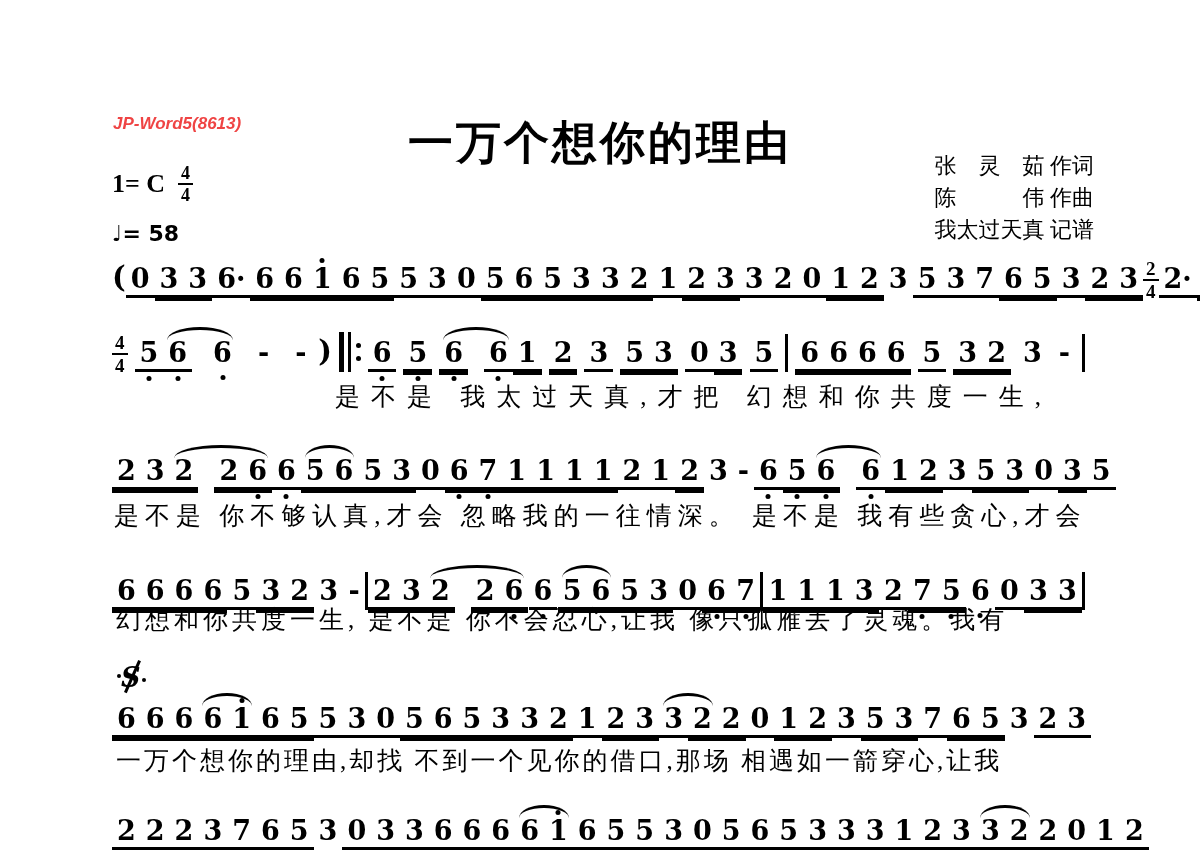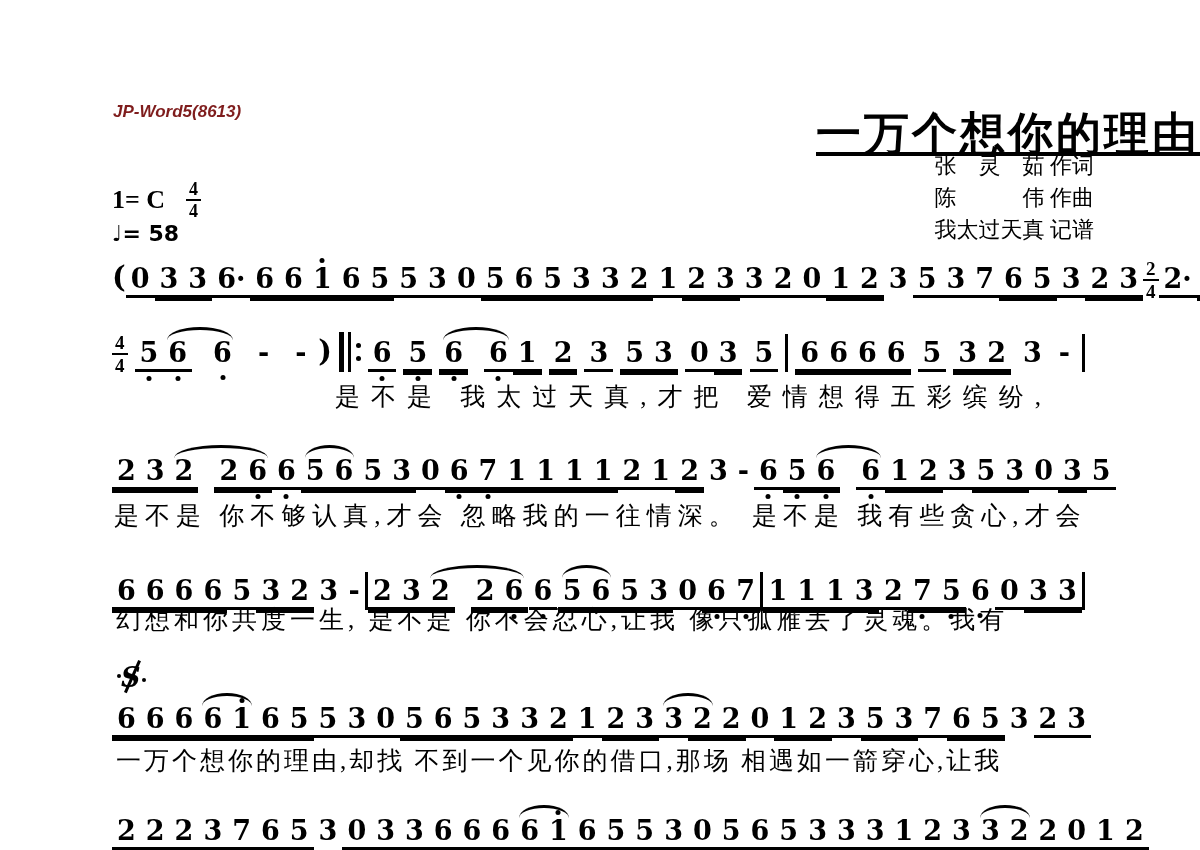--- a/index.html
+++ b/index.html
@@ -1,24 +1,24 @@
 <!DOCTYPE html>
 <html><head>
 <meta charset="utf-8">
 <style>
   html,body{margin:0;padding:0;background:#888;}
   .page{position:relative;width:1200px;height:850px;background:#ffffff;overflow:hidden;
         font-family:"Liberation Serif", serif;color:#000;}
-  .watermark{position:absolute;left:113px;top:102px;font:italic bold 17px "Liberation Sans", sans-serif;color:#7f1d1d;}
-  .title{position:absolute;left:0;right:0;top:104px;margin:0;text-align:right;
-         font:bold 45px "Liberation Serif", serif;letter-spacing:3px;text-decoration:underline;}
+  .watermark{position:absolute;left:113px;top:114px;font:italic bold 17px "Liberation Sans", sans-serif;color:#ef4444;}
+  .title{position:absolute;left:0;right:0;top:104px;margin:9px;text-align:center;
+         font:bold 45px "Liberation Serif", serif;letter-spacing:3px;}
   .credits{position:absolute;right:106px;top:150px;text-align:right;
            font:22px "Liberation Serif", serif;line-height:32px;}
-  .keysig{position:absolute;left:112px;top:180px;font:bold 26px "Liberation Serif", serif;
-          display:flex;align-items:center;gap:21px;}
+  .keysig{position:absolute;left:112px;top:164px;font:bold 26px "Liberation Serif", serif;
+          display:flex;align-items:center;gap:13px;}
   .tempo{position:absolute;left:112px;top:221px;font:bold 22px "DejaVu Sans", sans-serif;}
   .frac{display:inline-flex;flex-direction:column;align-items:center;font:bold 18px "Liberation Serif", serif;line-height:1;}
   .frac .tp{border-bottom:2.5px solid #000;padding:0 3px 1px;}
   .frac .bt{padding-top:1px;}
 
   
   .mrow{position:absolute;left:112px;width:973px;height:42px;
         display:flex;justify-content:space-between;align-items:flex-end;}
   #mrow0{top:256px}#mrow1{top:330px}#mrow2{top:448px}#mrow3{top:568px}#mrow4{top:696px}#mrow5{top:808px}
 
@@ -559,17 +559,17 @@
       <span class="grp">
         <span class="note u1">0</span>
         <span class="note u2">1</span>
       </span>
       <span class="grp">
         <span class="note u2">2</span>
       </span>
       <span class="bar"></span>
     </div>
 
-  <div id="ly1" class="lyrics">是不是 我太过天真,才把 爱情想得五彩缤纷,</div>
+  <div id="ly1" class="lyrics">是不是 我太过天真,才把 幻想和你共度一生,</div>
   <div id="ly2" class="lyrics">是不是 你不够认真,才会 忽略我的一往情深。 是不是 我有些贪心,才会</div>
   <div id="ly3" class="lyrics">幻想和你共度一生, 是不是 你不会忍心,让我 像只孤雁丢了灵魂。我有</div>
   <div id="ly4" class="lyrics">一万个想你的理由,却找 不到一个见你的借口,那场 相遇如一箭穿心,让我</div>
 </div>
 
 </body></html>

